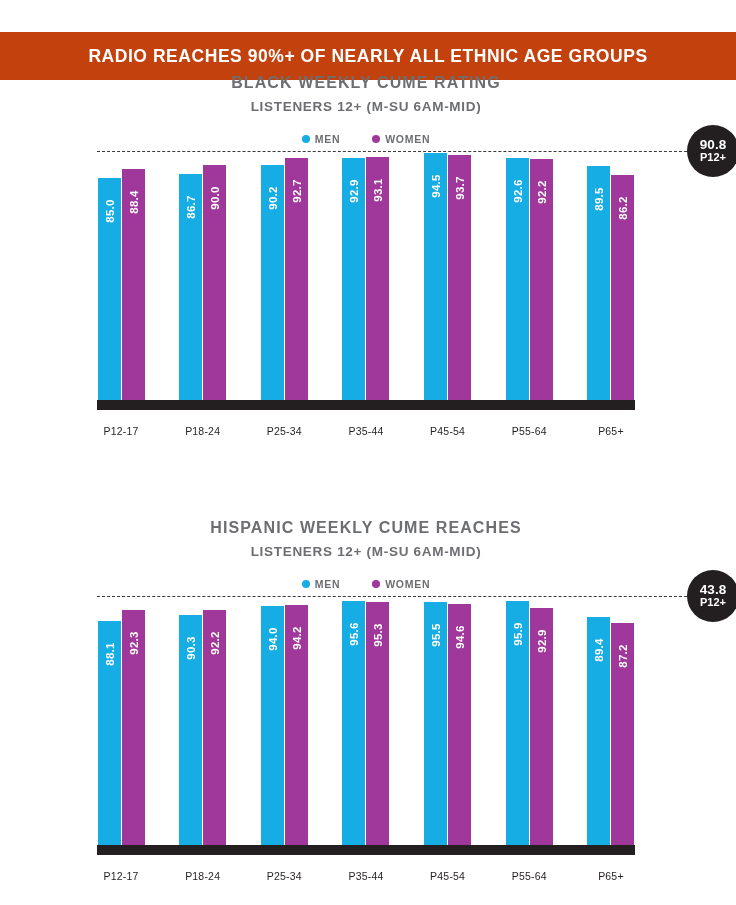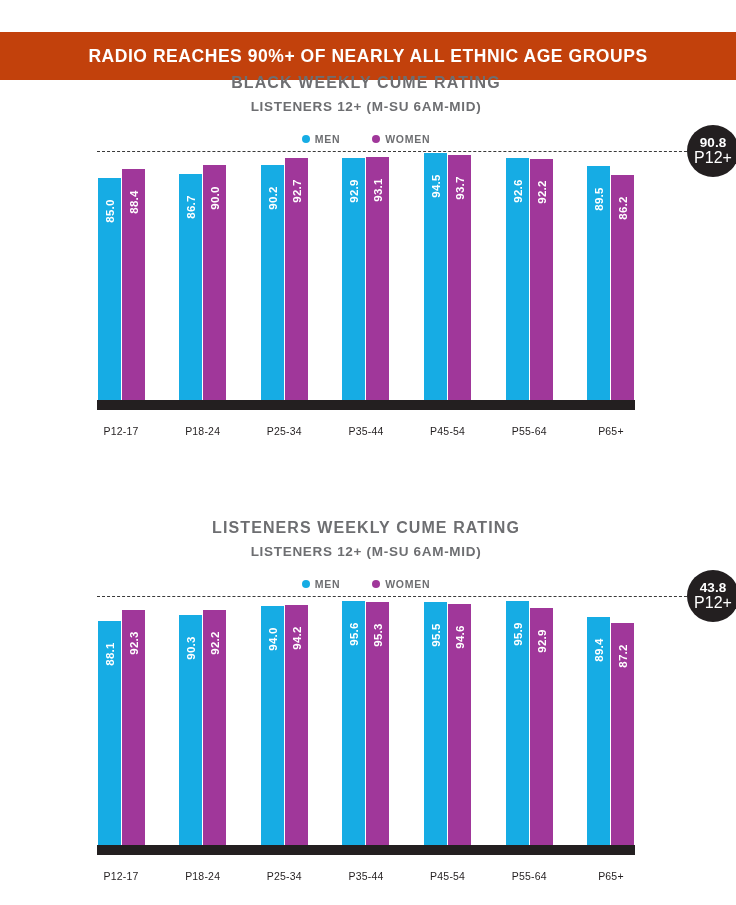--- a/index.html
+++ b/index.html
@@ -125,21 +125,21 @@
     position: absolute;
     width: 52px; height: 52px;
     border-radius: 50%;
     background: #231f20;
     display: flex; flex-direction: column;
     align-items: center; justify-content: center;
     color: #ffffff;
     line-height: 1.04;
   }
   .badge-value { font-size: 13.5px; font-weight: bold; }
-  .badge-label { font-size: 16px; font-weight: normal; }
+  .badge-label { font-size: 11px; font-weight: bold; }
 </style>
 </head>
 <body>
 
 <div class="header-bar">
   <div class="header-title">RADIO REACHES 90%+ OF NEARLY ALL ETHNIC AGE GROUPS</div>
 </div>
 
 <div class="chart-block" id="chart-1">
   <div class="chart-title">BLACK WEEKLY CUME RATING</div>
@@ -228,21 +228,21 @@
       <div class="xlabel">P18-24</div>
       <div class="xlabel">P25-34</div>
       <div class="xlabel">P35-44</div>
       <div class="xlabel">P45-54</div>
       <div class="xlabel">P55-64</div>
       <div class="xlabel">P65+</div>
     </div>
 </div>
 
 <div class="chart-block" id="chart-2">
-  <div class="chart-title">LISTENERS WEEKLY CUME RATING</div>
+  <div class="chart-title">HISPANIC WEEKLY CUME REACHES</div>
   <div class="chart-subtitle">LISTENERS 12+ (M-SU 6AM-MID)</div>
 
   <div class="legend">
     <div class="legend-item">
       <span class="legend-dot" style="background:#16ace4"></span>
       <span class="legend-label">MEN</span>
     </div>
     <div class="legend-item">
       <span class="legend-dot" style="background:#a0379a"></span>
       <span class="legend-label">WOMEN</span>

